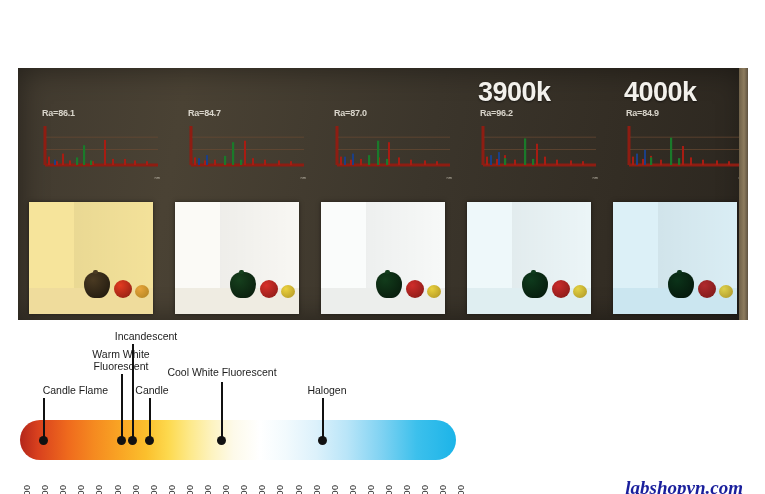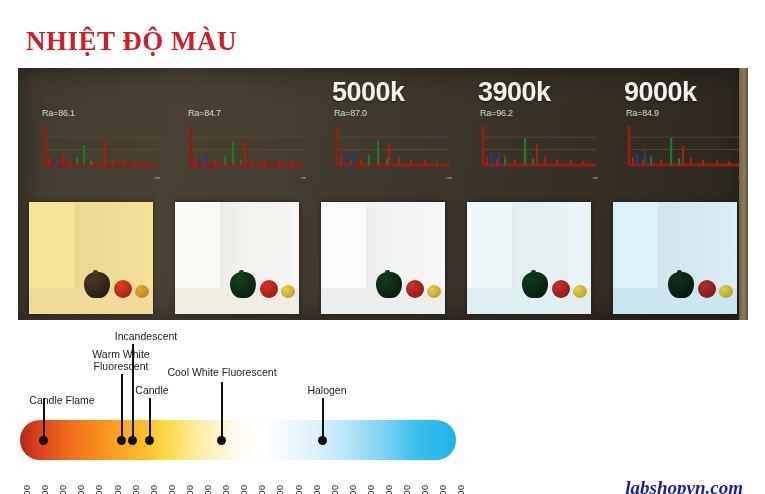--- a/index.html
+++ b/index.html
@@ -41,21 +41,21 @@
   }
   .ct-label{
     position:absolute;left:22px;top:9px;
     color:#f3f1ec;font-weight:bold;font-size:27px;
     font-family:"Liberation Sans", sans-serif;
     letter-spacing:-0.5px;
     text-shadow:0 1px 2px rgba(0,0,0,.6);
   }
   .ra-label{
     position:absolute;left:24px;top:40px;
-    color:#e6e2d8;font-weight:normal;font-size:9px;
+    color:#e6e2d8;font-weight:bold;font-size:9px;
     font-family:"Liberation Sans", sans-serif;
     letter-spacing:-0.2px;
     opacity:.92;
   }
   .spectrum{
     position:absolute;left:24px;top:56px;width:120px;height:48px;
   }
   .spectrum svg{display:block;}
   .spec-unit{
     position:absolute;right:2px;bottom:-8px;
@@ -139,21 +139,20 @@
     font-family:"Liberation Serif", serif;
     font-style:italic;font-weight:bold;
     font-size:19px;color:#1a1f9c;margin-top:31px;
   }
 </style>
 </head>
 <body>
 
 <div id="root">
 
-  <div class="title">NHIỆT ĐỘ MÀU</div>
 
   <div class="board">
 
     <div class="top-strip" id="top-strip">
         <div class="cell" style="left: 0px; width: 146px;">
           <div class="ra-label">Ra=86.1</div>
           <div class="spectrum">
             <svg width="120" height="44" viewBox="0 0 120 44">
               <line x1="3" y1="2" x2="3" y2="41" stroke="#8e1d12" stroke-width="3"></line>
               <line x1="3" y1="41" x2="116" y2="41" stroke="#8e1d12" stroke-width="3"></line>
@@ -201,21 +200,20 @@
               <rect x="90" y="36.44" width="2" height="4.56" fill="#a81c12"></rect>
               <rect x="102" y="37.2" width="2" height="3.8000000000000003" fill="#a81c12"></rect>
               <rect x="36" y="31.880000000000003" width="2.2" height="9.12" fill="#1a7a2a"></rect>
               <rect x="44" y="18.2" width="2.2" height="22.8" fill="#1a7a2a"></rect>
               <rect x="52" y="35.68" width="2.2" height="5.32" fill="#1a7a2a"></rect>
             </svg>
             <span class="spec-unit">nm</span>
           </div>
         </div>
         <div class="cell" style="left: 292px; width: 146px;">
-          <div class="ct-label">5000k</div>
           <div class="ra-label">Ra=87.0</div>
           <div class="spectrum">
             <svg width="120" height="44" viewBox="0 0 120 44">
               <line x1="3" y1="2" x2="3" y2="41" stroke="#8e1d12" stroke-width="3"></line>
               <line x1="3" y1="41" x2="116" y2="41" stroke="#8e1d12" stroke-width="3"></line>
               <line x1="4" y1="13.2" x2="116" y2="13.2" stroke="#6b4a33" stroke-width="0.7"></line>
               <line x1="4" y1="25.52" x2="116" y2="25.52" stroke="#6b4a33" stroke-width="0.7"></line>
               <rect x="10" y="32.64" width="2" height="8.36" fill="#1b3f86"></rect>
               <rect x="18" y="29.6" width="2" height="11.4" fill="#1b3f86"></rect>
               <rect x="6" y="32.64" width="2" height="8.36" fill="#a81c12"></rect>
@@ -257,21 +255,21 @@
               <rect x="90" y="36.44" width="2" height="4.56" fill="#a81c12"></rect>
               <rect x="102" y="37.2" width="2" height="3.8000000000000003" fill="#a81c12"></rect>
               <rect x="24" y="34.16" width="2.2" height="6.84" fill="#1a7a2a"></rect>
               <rect x="44" y="14.400000000000002" width="2.2" height="26.599999999999998" fill="#1a7a2a"></rect>
               <rect x="52" y="34.92" width="2.2" height="6.08" fill="#1a7a2a"></rect>
             </svg>
             <span class="spec-unit">nm</span>
           </div>
         </div>
         <div class="cell" style="left: 584px; width: 146px;">
-          <div class="ct-label">9000k</div>
+          <div class="ct-label">4000k</div>
           <div class="ra-label">Ra=84.9</div>
           <div class="spectrum">
             <svg width="120" height="44" viewBox="0 0 120 44">
               <line x1="3" y1="2" x2="3" y2="41" stroke="#8e1d12" stroke-width="3"></line>
               <line x1="3" y1="41" x2="116" y2="41" stroke="#8e1d12" stroke-width="3"></line>
               <line x1="4" y1="13.2" x2="116" y2="13.2" stroke="#6b4a33" stroke-width="0.7"></line>
               <line x1="4" y1="25.52" x2="116" y2="25.52" stroke="#6b4a33" stroke-width="0.7"></line>
               <rect x="10" y="29.6" width="2" height="11.4" fill="#1b3f86"></rect>
               <rect x="18" y="25.799999999999997" width="2" height="15.200000000000001" fill="#1b3f86"></rect>
               <rect x="6" y="32.64" width="2" height="8.36" fill="#a81c12"></rect>
@@ -344,21 +342,21 @@
           <div class="veg apple" style="left: 84.56px; background: radial-gradient(circle at 35% 30%, rgb(176, 42, 46), rgb(90, 15, 11) 150%);"></div>
           <div class="veg lemon" style="left: 105.56px; background: radial-gradient(circle at 35% 30%, rgb(221, 208, 74), rgb(138, 109, 18) 160%);"></div>
         </div>
       </div>
 
     <div class="board-right-edge"></div>
   </div>
 
   <div class="scale-wrap">
     <div id="annot-layer">
-        <div class="annot" style="left: 16px; top: 68px; width: 92px;">Candle Flame</div>
+        <div class="annot" style="left: 16px; top: 58px; width: 92px; text-align: right;">Candle Flame</div>
         <div class="annot" style="left: 62px; top: 22px; width: 118px;">Warm White
 Fluorescent</div>
         <div class="annot" style="left: 96px; top: 4px; width: 100px;">Incandescent</div>
         <div class="annot" style="left: 117px; top: 58px; width: 70px;">Candle</div>
         <div class="annot" style="left: 144px; top: 40px; width: 156px;">Cool White Fluorescent</div>
         <div class="annot" style="left: 292px; top: 58px; width: 70px;">Halogen</div>
       </div>
 
     <div class="gradbar"></div>
 

